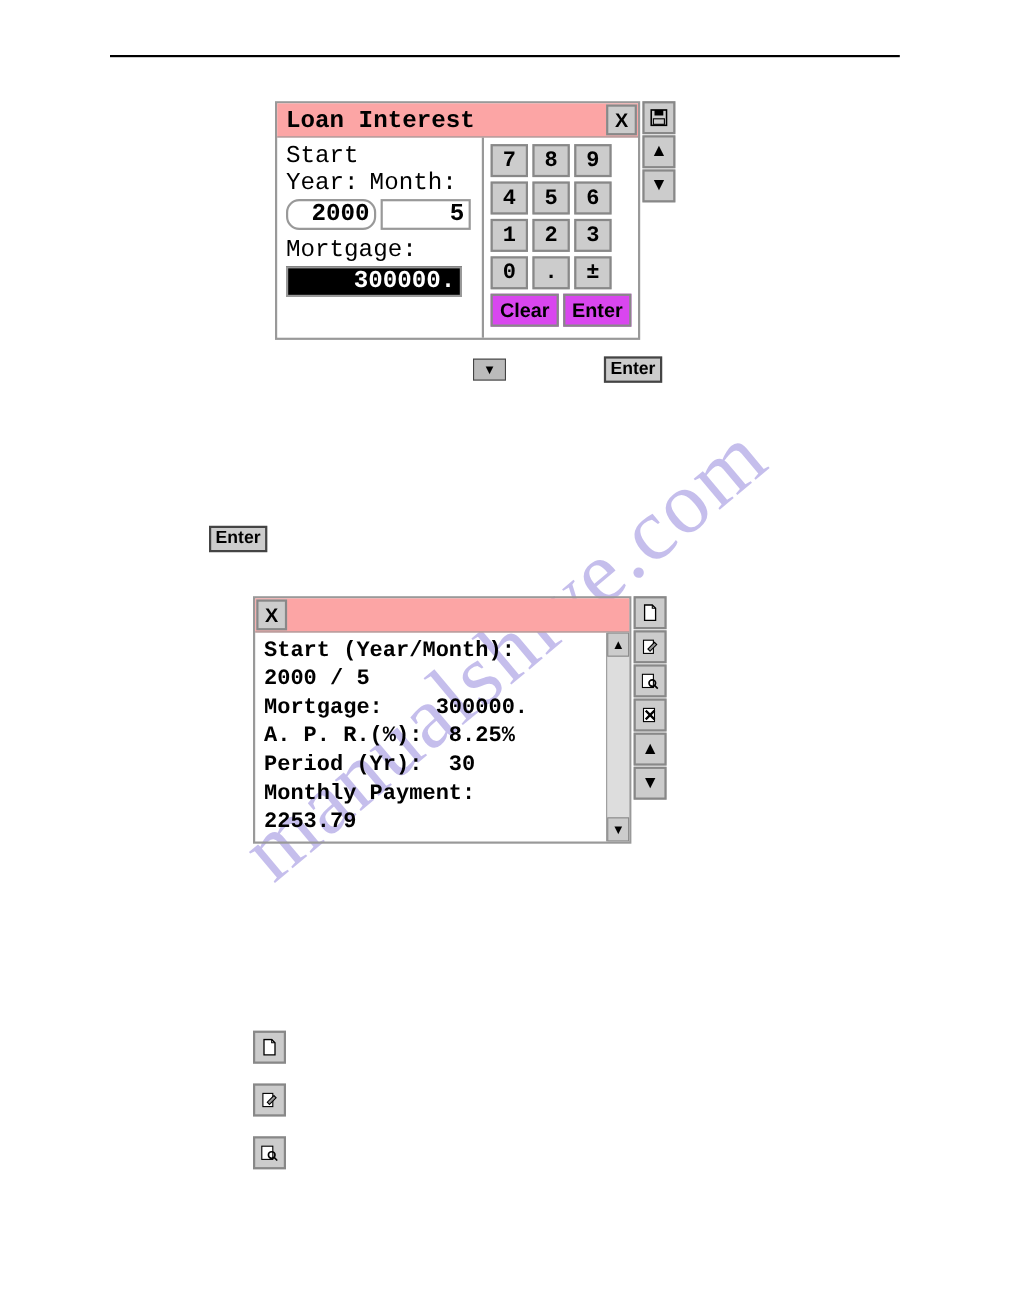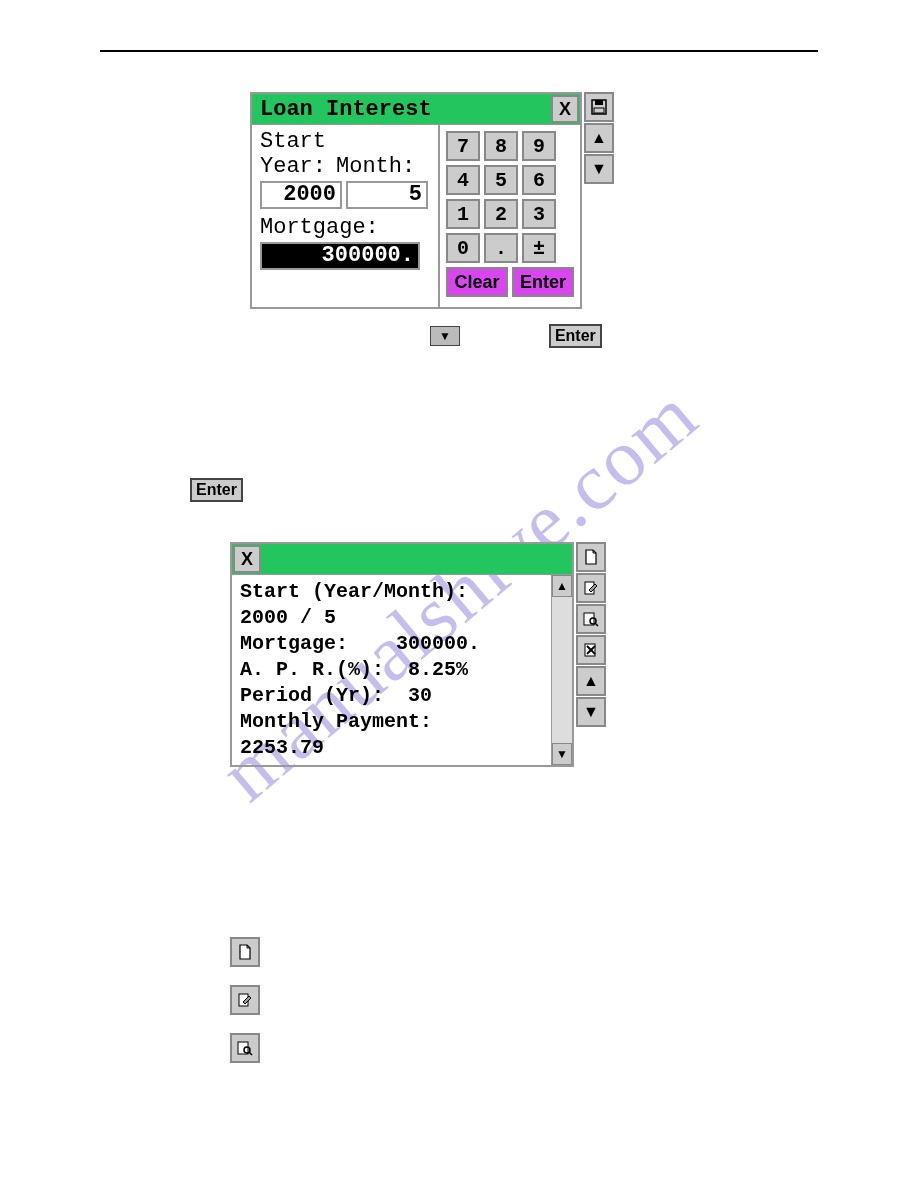--- a/index.html
+++ b/index.html
@@ -18,21 +18,21 @@
   }
   .hr {
     border-top: 2px solid #000;
     margin-bottom: 40px;
   }
   .dialog-row {
     display: flex;
     align-items: flex-start;
   }
   .titlebar {
-    background: #22c55e;
+    background: #fca5a5;
     display: flex;
     align-items: center;
     border-bottom: 1px solid #999;
   }
   .titlebar-text {
     font-family: "Courier New", monospace;
     font-weight: bold;
     font-size: 22px;
     padding: 2px 8px;
     flex: 1;
@@ -220,21 +220,21 @@
             <div class="closebtn">X</div>
           </div>
           <div style="display:flex;">
             <div class="left-pane">
               <div class="mono">Start</div>
               <div style="display:flex; gap:10px;">
                 <span class="mono">Year:</span>
                 <span class="mono">Month:</span>
               </div>
               <div style="display:flex; gap:4px; margin-top:2px;">
-                <div class="field-box" style="width:70px;">2000</div>
+                <div class="field-box" style="width:70px;border-radius:12px;">2000</div>
                 <div class="field-box" style="width:70px;">5</div>
               </div>
               <div class="mono" style="margin-top:6px;">Mortgage:</div>
               <div class="field-box highlight" style="width:148px; margin-top:2px;">300000.</div>
             </div>
             <div class="keypad">
               <div class="krow">
                 <div class="key">7</div>
                 <div class="key">8</div>
                 <div class="key">9</div>

